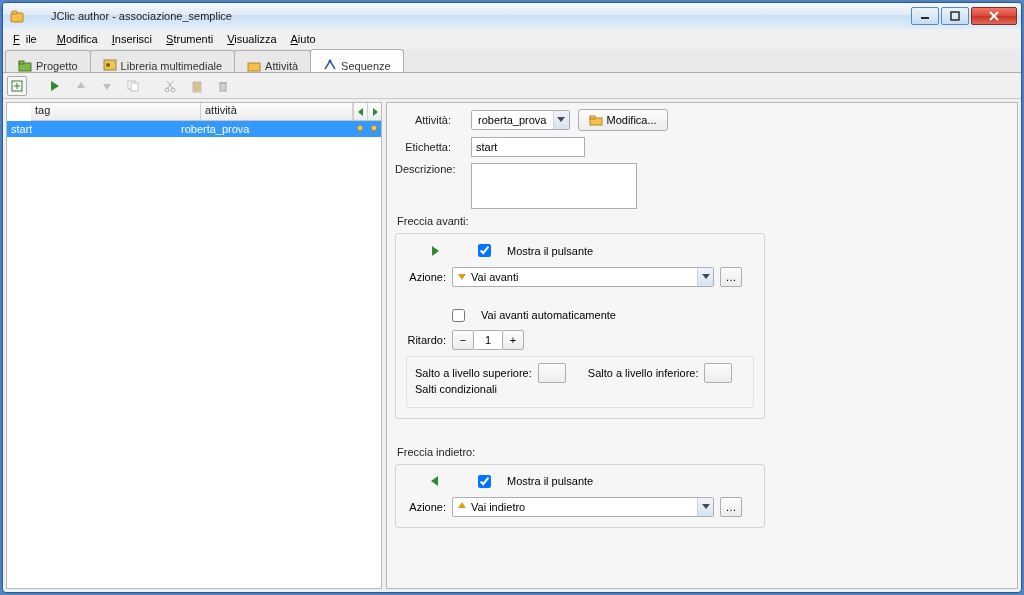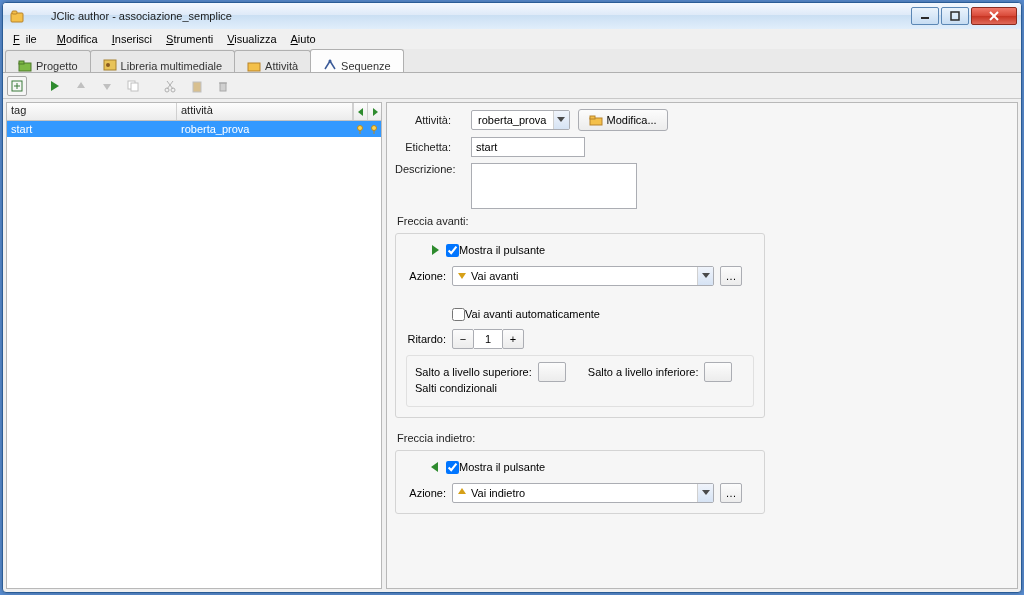--- a/index.html
+++ b/index.html
@@ -16,41 +16,41 @@
   .menubar span u { text-decoration:underline; }
   .tabbar { height:24px; background:#eaeaea; border-bottom:1px solid #b0b0b0; display:flex; align-items:flex-end; padding-left:2px; }
   .tab { display:flex; align-items:flex-end; gap:4px; height:22px; padding:0 12px; border:1px solid #b0b0b0; border-bottom:none; margin-right:-1px; background:#e8e8e8; border-radius:3px 3px 0 0; color:#333; }
   .tab.active { background:#fdfdfd; height:23px; position:relative; z-index:2; }
   .tabicon { width:14px;height:14px; display:inline-block; }
   .toolbar { height:26px; border-bottom:1px solid #c8c8c8; background:#f0f0f0; display:flex; align-items:center; padding:0 4px; gap:6px; }
   .tbtn { width:20px;height:20px; display:flex;align-items:center;justify-content:center; border:1px solid transparent; border-radius:2px; }
   .tbtn.boxed { border:1px solid #a8a8a8; background:#f6f6f6; }
   .content { flex:1; display:flex; min-height:0; padding:3px; gap:4px; }
   .leftpane { width:376px; border:1px solid #b8b8b8; background:#fff; display:flex; flex-direction:column; }
-  .lheader { display:flex; height:18px; border-bottom:1px solid #c4c4c4; }
+  .lheader { display:flex; height:18px; border-bottom:1px solid #c4c4c4;margin-left:24px; }
   .lheader .col { background:linear-gradient(#fdfdfd,#ececec); border-right:1px solid #d0d0d0; padding:1px 4px; color:#222; }
   .lheader .col.tag { width:170px; }
   .lheader .col.act { flex:1; }
   .lheader .nav { width:14px; background:linear-gradient(#fdfdfd,#ececec); border-left:1px solid #d0d0d0; display:flex;align-items:center;justify-content:center; }
   .lrow { display:flex; height:16px; background:#3399ff; color:#fff; align-items:center; }
   .lrow .c1 { width:170px; padding:0 4px; }
   .lrow .c2 { flex:1; padding:0 4px; }
   .lrow .pin { width:14px; display:flex;align-items:center;justify-content:center; }
   .rightpane { flex:1; border:1px solid #b8b8b8; background:#f6f6f6; padding:6px 8px; overflow:auto; }
   .formrow { display:flex; align-items:center; margin-bottom:6px; }
   .formrow .lbl { width:56px; text-align:right; margin-right:20px; color:#222; }
   .combo { display:inline-flex; align-items:center; border:1px solid #abadb3; background:#fff; height:20px; border-radius:2px; }
   .combo .txt { padding:0 6px; }
   .combo .arrow { width:16px; height:18px; border-left:1px solid #d0d0d0; display:flex;align-items:center;justify-content:center; background:linear-gradient(#f0f4fb,#d6e3f4); }
   .btn { display:inline-flex; align-items:center; gap:4px; height:22px; padding:0 10px; border:1px solid #abadb3; background:linear-gradient(#fcfcfc,#ececec); border-radius:3px; }
   input.text { height:20px; border:1px solid #abadb3; padding:0 4px; background:#fff; }
   textarea.text { border:1px solid #abadb3; background:#fff; resize:none; }
   .groupbox { border:1px solid #d4d4d4; border-radius:3px; margin-top:6px; padding:10px 10px 10px 10px; position:relative; }
   .smallbtn { width:22px;height:20px; border:1px solid #abadb3; background:linear-gradient(#fcfcfc,#ececec); border-radius:2px; display:inline-flex;align-items:center;justify-content:center; }
-  .chk { display:inline-flex; align-items:flex-start; gap:0; }
+  .chk { display:inline-flex; align-items:center; gap:16px; }
   .chk input { width:13px;height:13px; margin:0; }
   .subhdr { color:#222; margin:4px 0 6px 2px; }
   .indent { margin-left:44px; }
   svg { display:block; }
   .disabled { color:#a0a0a0; }
 </style>
 </head>
 <body>
 
 <div class="window">
@@ -299,21 +299,21 @@
             <span>Salto a livello superiore:</span>
             <div class="smallbtn" style="width:28px"></div>
             <span style="width:10px"></span>
             <span>Salto a livello inferiore:</span>
             <div class="smallbtn" style="width:28px"></div>
           </div>
           <div style="margin-bottom:6px">Salti condizionali</div>
         </div>
       </div>
 
-      <div class="subhdr" style="margin-top:14px">Freccia indietro:</div>
+      <div class="subhdr" style="margin-top:27px">Freccia indietro:</div>
       <div class="groupbox" style="width:370px">
         <div class="chk" style="margin-left:24px">
           <span>
               <svg width="10" height="12">
                 <polygon points="8,1 1,6 8,11" fill="#2e8b2e"></polygon>
               </svg>
             </span>
           <span style="width:6px"></span>
           <input type="checkbox" checked="" style="">
           <span>Mostra il pulsante</span>

